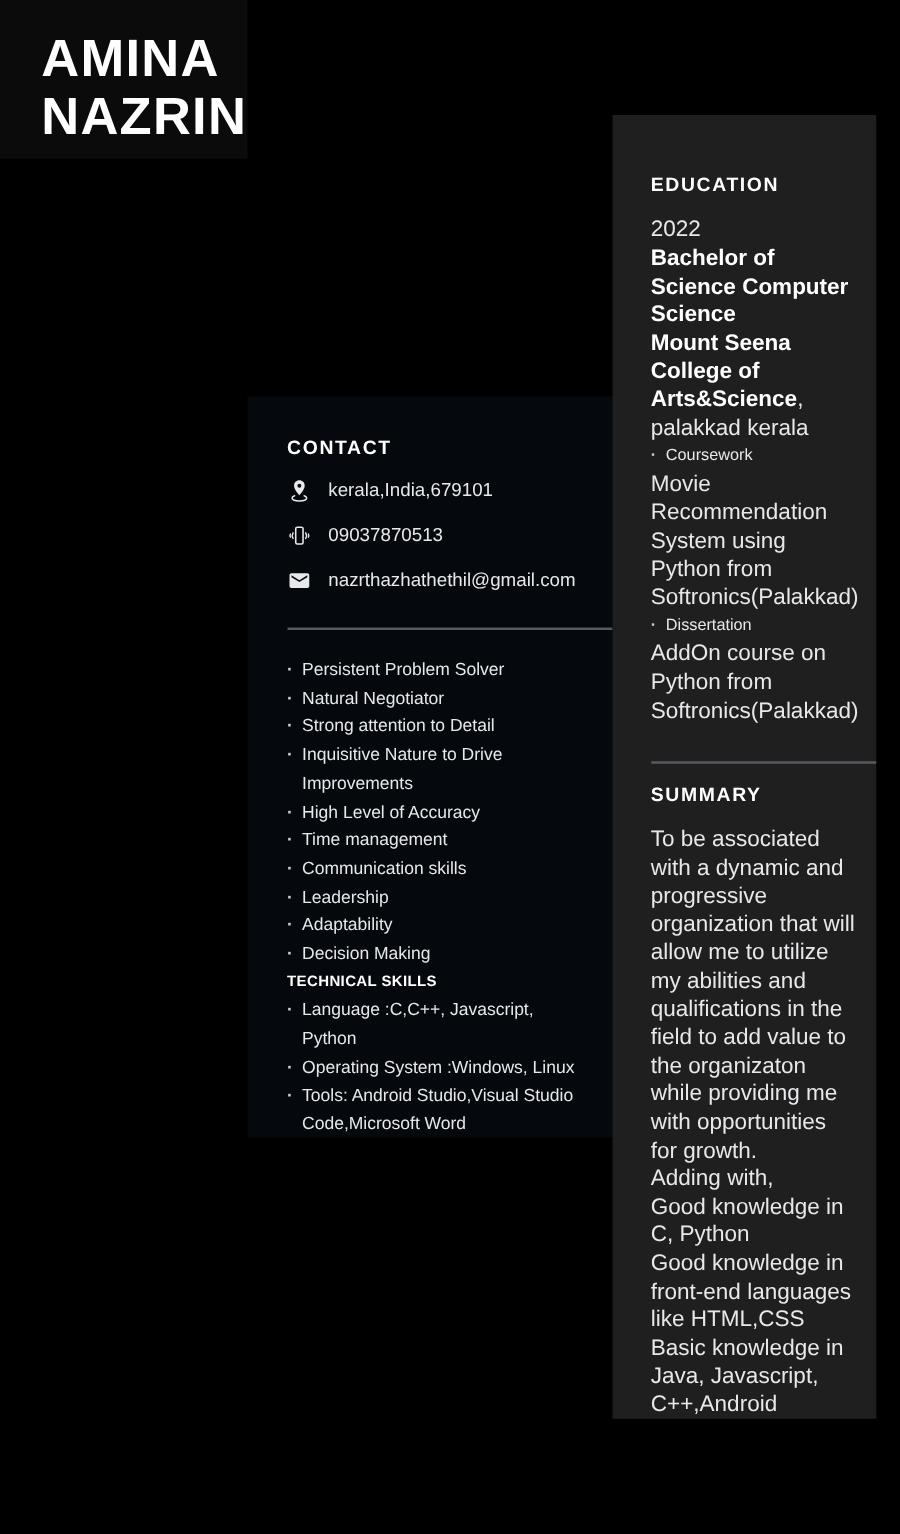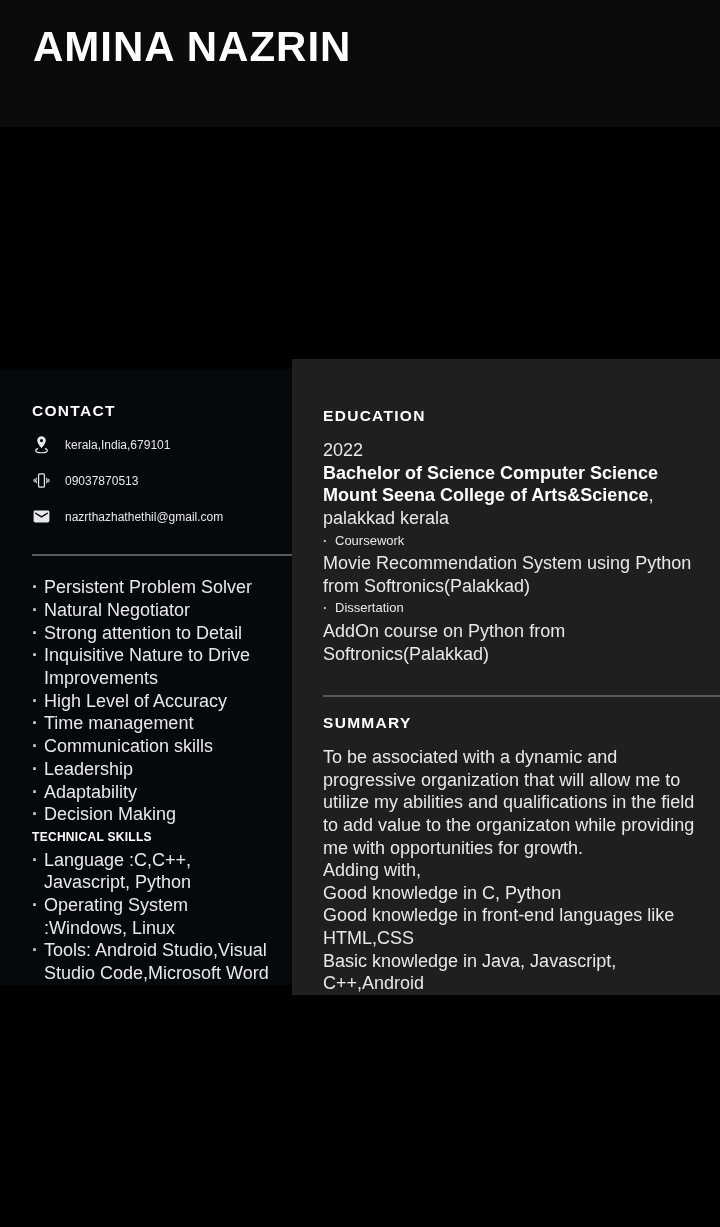--- a/index.html
+++ b/index.html
@@ -11,21 +11,21 @@
     --heading:#ffffff;
   }
   *{box-sizing:border-box;margin:0;padding:0;}
   html,body{background:#000;}
   body{
     width:720px;height:1227px;
     font-family:"Liberation Sans","DejaVu Sans",sans-serif;
     color:var(--text);
     overflow:hidden;
   }
-  .page{width:720px;height:1227px;display:flex;flex-direction:column;}
+  .page{width:578px;height:1227px;display:flex;flex-direction:row;}
   .header{
     height:127px;flex:0 0 127px;
     background:var(--header-bg);
     padding:24px 0 0 33px;
   }
   .name{
     color:var(--heading);
     font-size:42px;font-weight:700;letter-spacing:1px;
     line-height:1.1;
   }
@@ -45,30 +45,30 @@
     font-size:15.5px;font-weight:700;letter-spacing:1.3px;
     margin-bottom:14px;
   }
   
   .contact-row{
     display:flex;align-items:center;gap:14px;
     margin-bottom:15px;min-height:21px;
   }
   .contact-row .icon{width:19px;height:19px;flex:0 0 19px;display:flex;align-items:center;justify-content:center;}
   .contact-row .icon svg{width:19px;height:19px;display:block;}
-  .contact-text{font-size:12px;color:var(--text);}
+  .contact-text{font-size:15px;color:var(--text);}
   .divider{
     border:none;height:2px;background:var(--divider);
   }
   .left-col .divider{margin:27px -22px 17px 0;}
   .right-col .divider{margin:30px -14px 17px 0;}
   
   .bullet-item{
     display:flex;
-    font-size:18px;line-height:22.7px;
+    font-size:14px;line-height:22.7px;
   }
   .bullet-item::before{
     content:"·";
     flex:0 0 12px;
     color:#cfcfcf;
     font-weight:700;
   }
   .sub-heading{
     font-size:12px;font-weight:700;color:var(--heading);
     line-height:22.7px;letter-spacing:0.3px;

